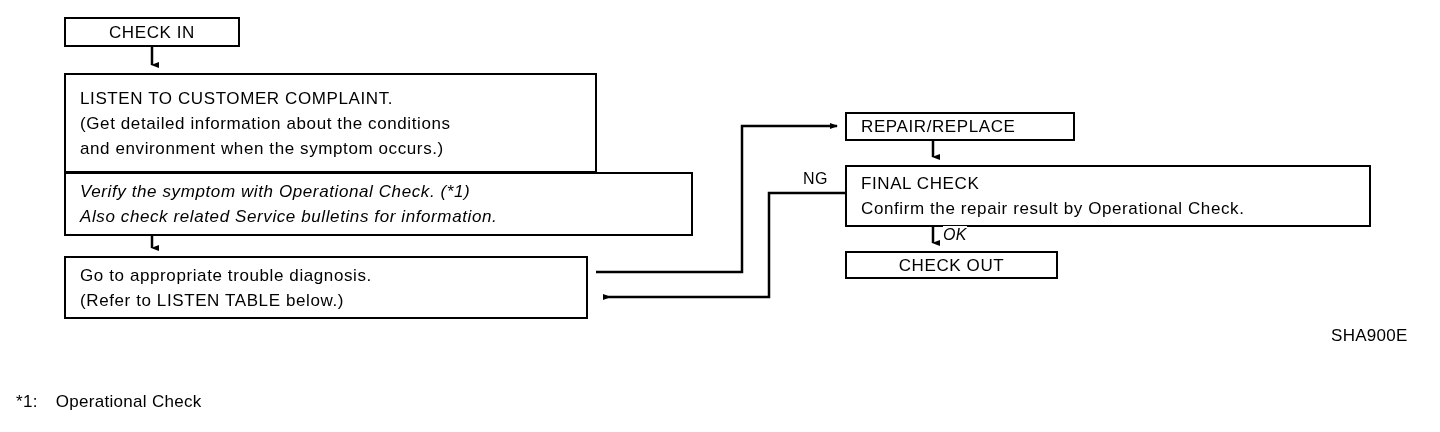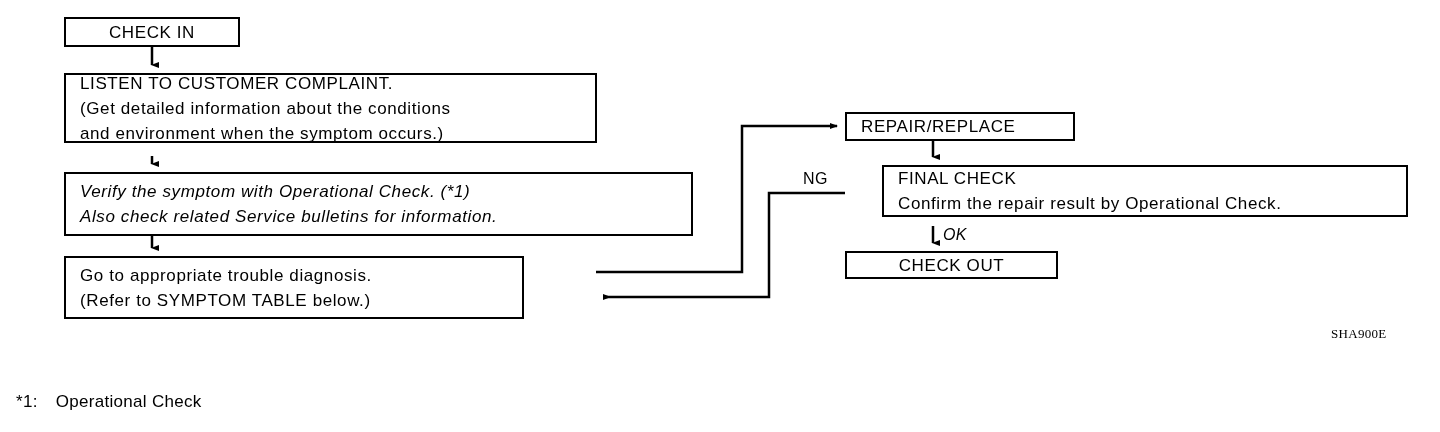--- a/index.html
+++ b/index.html
@@ -59,22 +59,22 @@
     font-family: "Liberation Sans", sans-serif;
     font-size: 16px;
     letter-spacing: 0.4px;
     color: #000000;
     white-space: nowrap;
     background: #ffffff;
     line-height: 18px;
   }
   .corner-code {
     position: absolute;
-    font-family: Liberation Serif, serif;
-    font-size: 13px;
+    font-family: Liberation Sans, sans-serif;
+    font-size: 17px;
     letter-spacing: 0.3px;
     color: #000000;
     white-space: nowrap;
   }
   .footnote {
     position: absolute;
     font-family: "Liberation Sans", sans-serif;
     font-size: 17px;
     letter-spacing: 0.3px;
     color: #000000;
@@ -111,41 +111,41 @@
 
       <line x1="933" y1="141" x2="933" y2="157" marker-end="url(#arrow-down)"></line>
       <line x1="933" y1="226" x2="933" y2="243" marker-end="url(#arrow-down)"></line>
     </g>
   </svg>
 
   <div class="node center" style="left:64px; top:17px; width:176px; height:30px;">
     <div class="line">CHECK IN</div>
   </div>
 
-  <div class="node left" style="left:64px; top:73px; width:533px; height:70px;">
+  <div class="node left" style="left:64px; top:73px; width:533px; height:100px;">
     <div class="line">LISTEN TO CUSTOMER COMPLAINT.</div>
     <div class="line">(Get detailed information about the conditions</div>
     <div class="line">and environment when the symptom occurs.)</div>
   </div>
 
   <div class="node left" style="left:64px; top:172px; width:629px; height:64px;font-style:italic;">
     <div class="line">Verify the symptom with Operational Check. (*1)</div>
     <div class="line">Also check related Service bulletins for information.</div>
   </div>
 
-  <div class="node left" style="left:64px; top:256px; width:460px; height:63px;">
+  <div class="node left" style="left:64px; top:256px; width:524px; height:63px;">
     <div class="line">Go to appropriate trouble diagnosis.</div>
-    <div class="line">(Refer to SYMPTOM TABLE below.)</div>
+    <div class="line">(Refer to LISTEN TABLE below.)</div>
   </div>
 
   <div class="node left" style="left:845px; top:112px; width:230px; height:29px;">
     <div class="line">REPAIR/REPLACE</div>
   </div>
 
-  <div class="node left" style="left:882px; top:165px; width:526px; height:52px;">
+  <div class="node left" style="left:845px; top:165px; width:526px; height:62px;">
     <div class="line">FINAL CHECK</div>
     <div class="line">Confirm the repair result by Operational Check.</div>
   </div>
 
   <div class="node center" style="left:845px; top:251px; width:213px; height:28px;">
     <div class="line">CHECK OUT</div>
   </div>
 
   <div class="edge-label" style="left:803px; top:170px;">NG</div>
   <div class="edge-label" style="left:943px; top:226px;font-style:italic;">OK</div>

